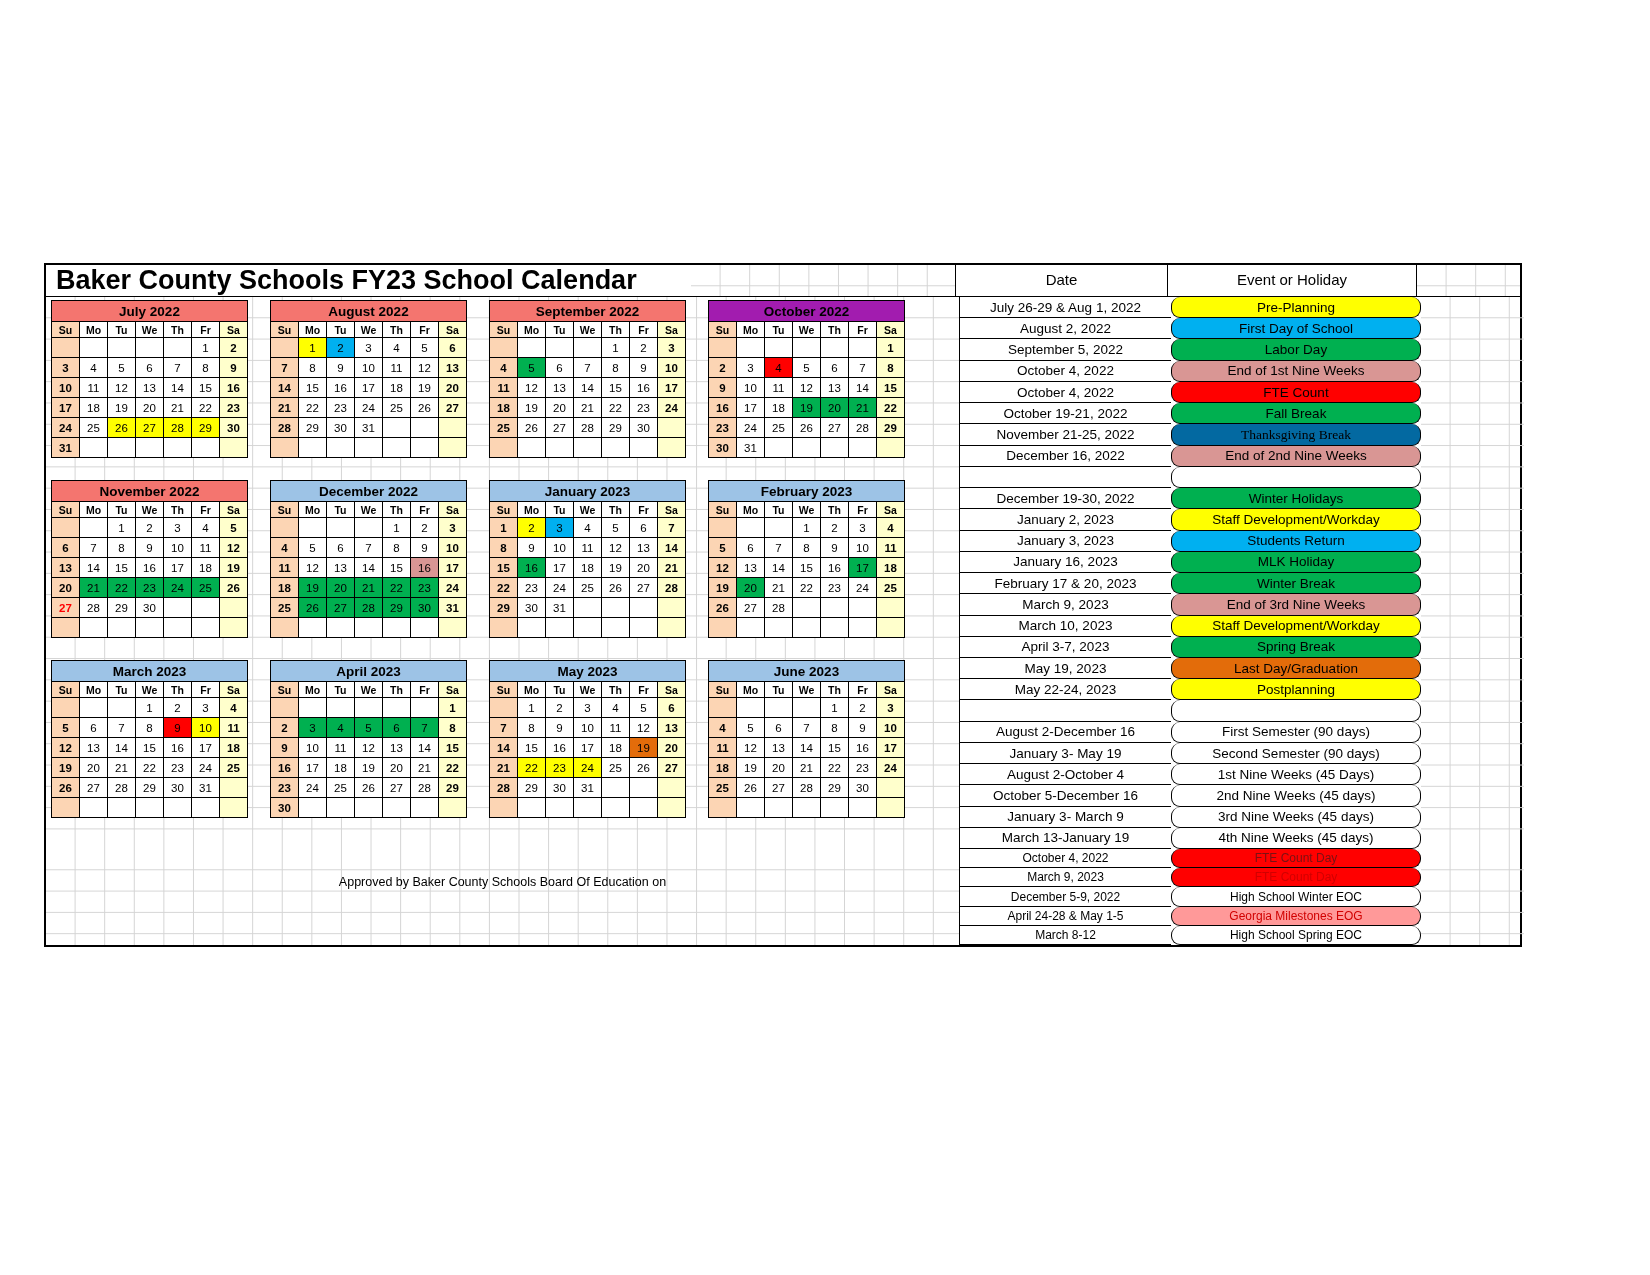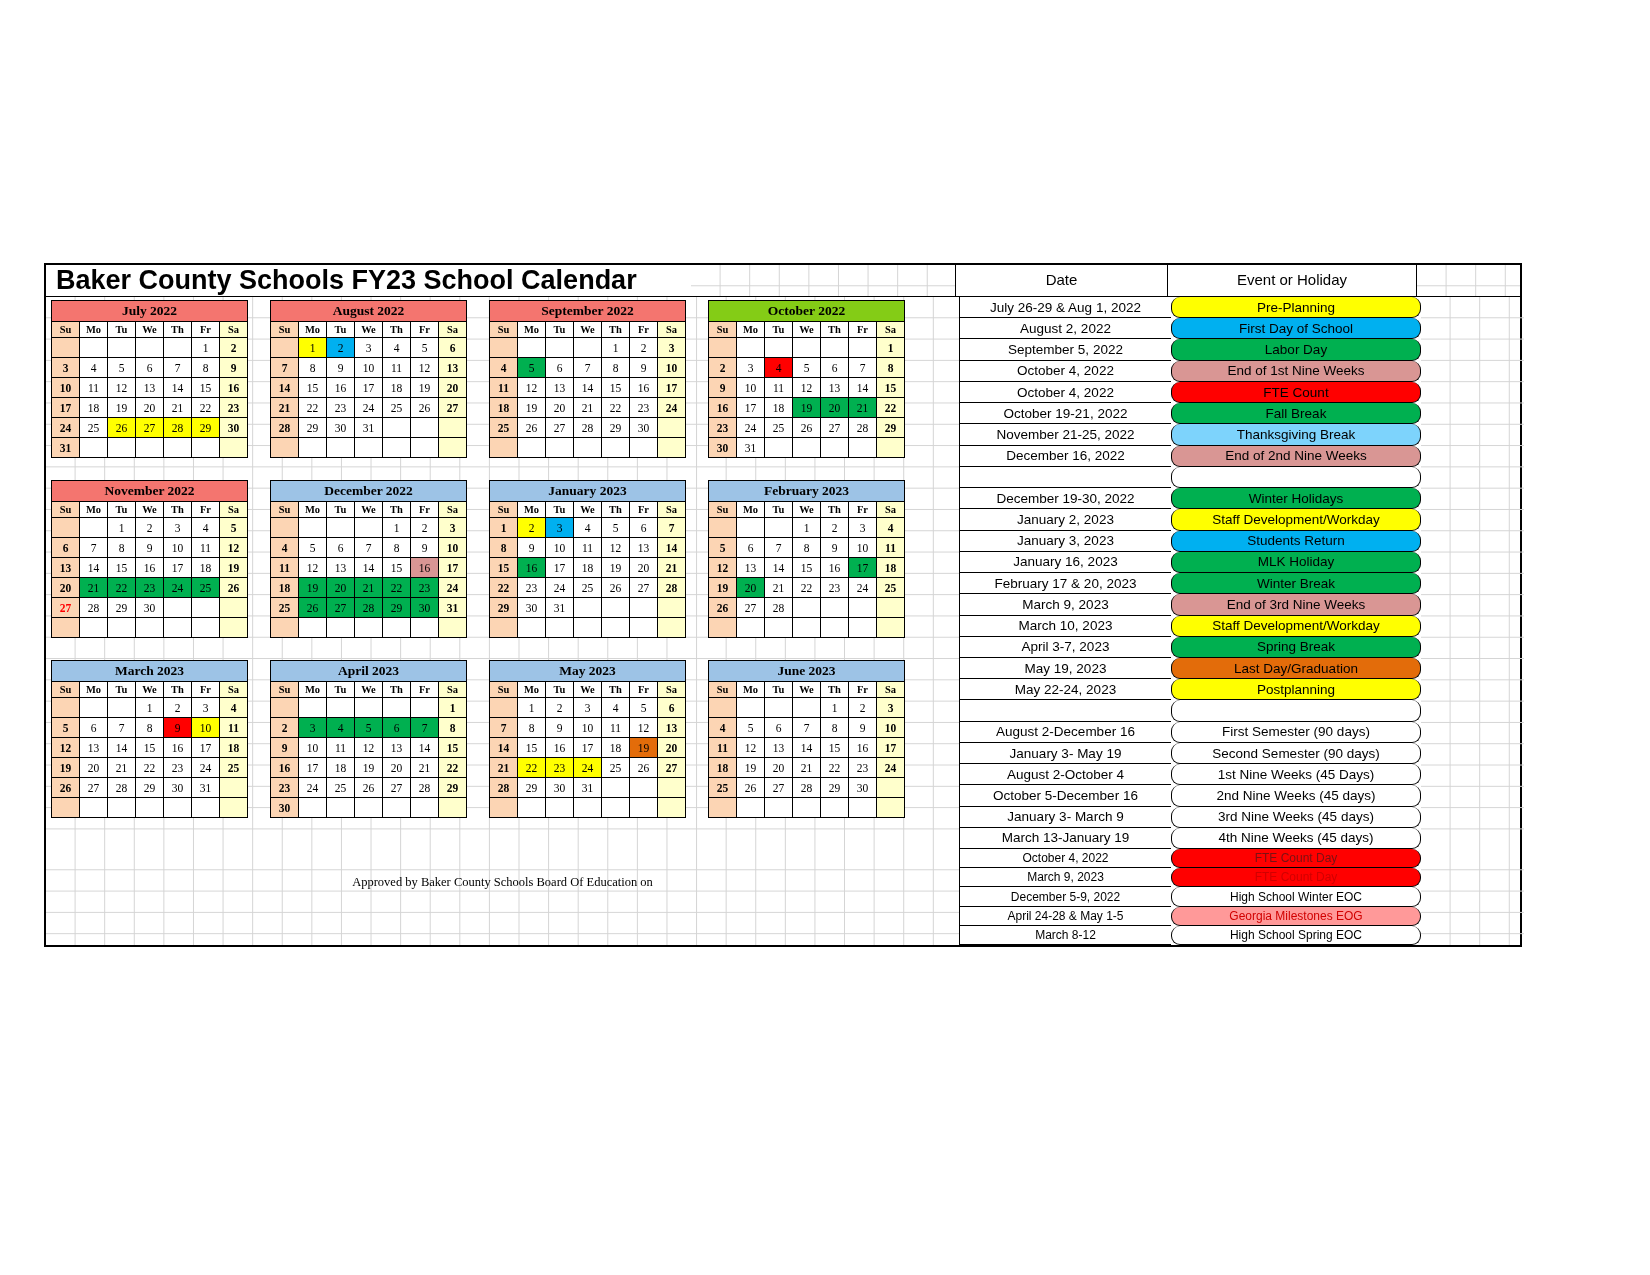--- a/index.html
+++ b/index.html
@@ -11,21 +11,20 @@
   .sheet{
     position:absolute;left:44px;top:263px;width:1478px;height:684px;
     border:2px solid #000;background:#fff;display:flex;flex-direction:column;
   }
   .grid-bg{
     background-image:
       linear-gradient(to right,#d4d4d4 1px,transparent 1px),
       linear-gradient(to bottom,#d4d4d4 1px,transparent 1px);
     background-size:29.6px 21.3px;
     background-position:-1px -1px;
-    font-family:Liberation Serif, serif;
   }
   .title-row{flex:none;height:32px;display:flex;border-bottom:1px solid #000;background:#fff;}
   .title-cell{flex:none;width:645px;font-size:27px;font-weight:bold;line-height:30px;padding-left:10px;white-space:nowrap;background:#fff;}
   .title-spacer{flex:1;}
   .lhdr{flex:none;border-left:1px solid #000;font-size:15px;text-align:center;line-height:30px;background:#fff;}
   .lhdr.date{width:212px;}
   .lhdr.event{width:250px;border-right:1px solid #000;}
   .tail{flex:none;width:103px;}
 
   .body-row{flex:none;height:552px;display:flex;}
@@ -278,21 +277,21 @@
                 <td></td>
                 <td></td>
                 <td></td>
                 <td class="sa"></td>
               </tr>
             </tbody>
           </table>
           <table class="month">
             <tbody>
               <tr>
-                <th colspan="7" class="mhdr" style="background: #84cc16;">October 2022</th>
+                <th colspan="7" class="mhdr" style="background: #a21caf;">October 2022</th>
               </tr>
               <tr class="dow">
                 <th class="su">Su</th>
                 <th>Mo</th>
                 <th>Tu</th>
                 <th>We</th>
                 <th>Th</th>
                 <th>Fr</th>
                 <th class="sa">Sa</th>
               </tr>
@@ -938,21 +937,21 @@
         <div class="lrow">
           <div class="ld">October 4, 2022</div>
           <div class="le" style="background: rgb(255, 0, 0);">FTE Count</div>
         </div>
         <div class="lrow">
           <div class="ld">October 19-21, 2022</div>
           <div class="le" style="background: rgb(0, 176, 80);">Fall Break</div>
         </div>
         <div class="lrow">
           <div class="ld">November 21-25, 2022</div>
-          <div class="le" style="background: #7dd3fc;">Thanksgiving Break</div>
+          <div class="le" style="background: #0369a1; font-family: Liberation Serif, serif;">Thanksgiving Break</div>
         </div>
         <div class="lrow">
           <div class="ld">December 16, 2022</div>
           <div class="le" style="background: rgb(217, 150, 148);">End of 2nd Nine Weeks</div>
         </div>
         <div class="lrow">
           <div class="ld"></div>
           <div class="le"></div>
         </div>
         <div class="lrow">

